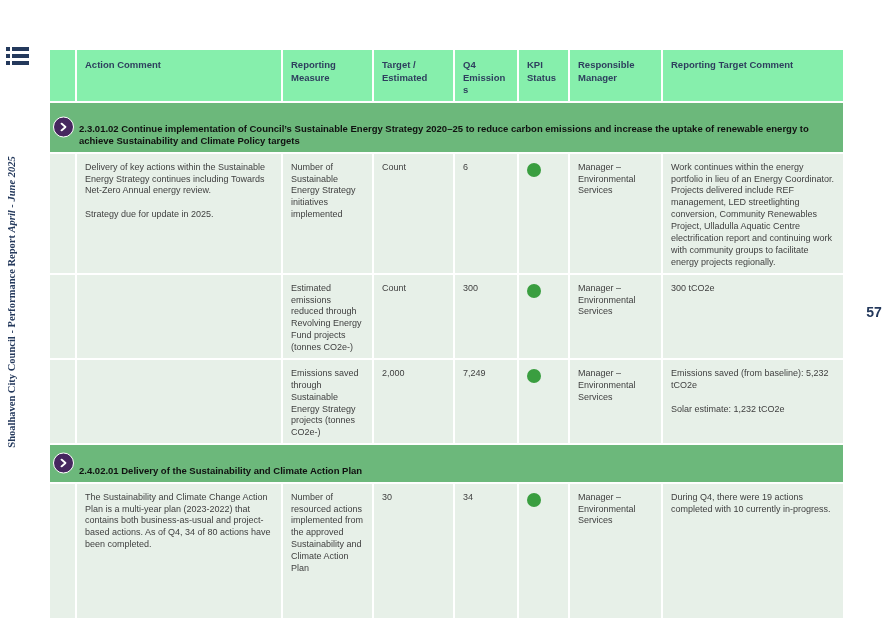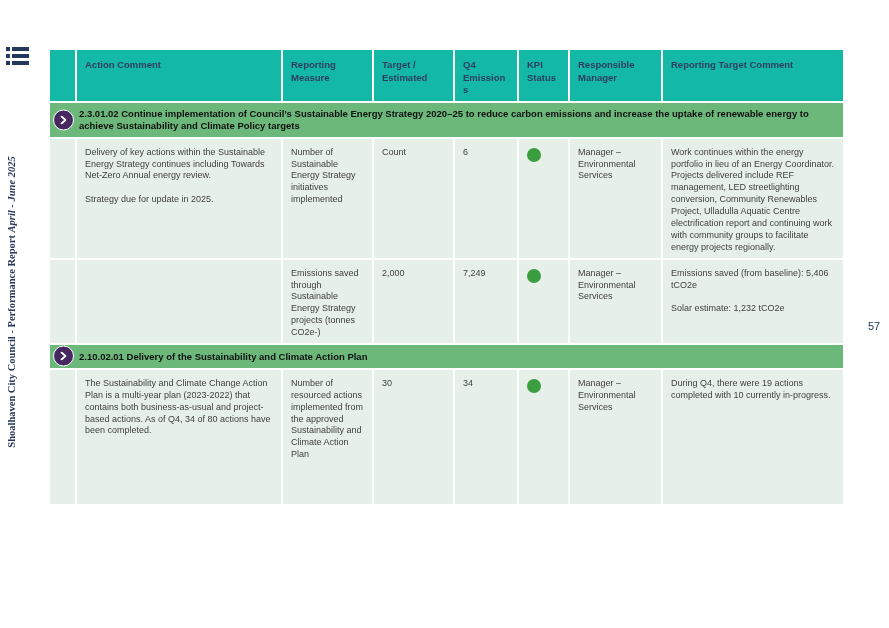--- a/index.html
+++ b/index.html
@@ -17,41 +17,41 @@
   .side-text {
     position: absolute; left: -151px; top: 294px; width: 330px; height: 16px;
     transform: rotate(-90deg);
     font-family: "Liberation Serif", serif; font-weight: bold;
     font-size: 10.5px; color: #24395c; text-align: center; white-space: nowrap;
   }
   .side-text .period { font-style: italic; }
 
   
   .page-number {
-    position: absolute; left: 863px; top: 320px; width: 22px;
-    font-size: 11px; font-weight: normal; color: #24395c; text-align: center;
+    position: absolute; left: 863px; top: 304px; width: 22px;
+    font-size: 14px; font-weight: bold; color: #24395c; text-align: center;
   }
 
   
   table.report {
     position: absolute; left: 48px; top: 48px; width: 795px;
     border-collapse: collapse; table-layout: fixed;
   }
   table.report td, table.report th {
     border: 2px solid #ffffff; vertical-align: top; text-align: left;
     font-size: 9px; line-height: 1.32; color: #3f3f3f;
     padding: 8px 8px 4px 8px; word-wrap: break-word;
   }
   table.report thead th {
-    background: #14b8a6; color: #2e3f5e; font-weight: bold; font-size: 9.5px;
+    background: #86efac; color: #2e3f5e; font-weight: bold; font-size: 9.5px;
     height: 40px; padding-top: 9px;
   }
   tr.section td {
     background: #6cb87b; color: #101010; font-weight: bold; font-size: 9.5px;
-    position: relative; padding: 5px 8px 4px 29px; vertical-align: middle;
+    position: relative; padding: 20px 8px 4px 29px; vertical-align: middle;
   }
   .chev {
     position: absolute; left: 3px; top: 50%; transform: translateY(-50%);
     width: 21px; height: 21px; border-radius: 50%;
     background: #46275f; border: 1.5px solid #ffffff;
     display: flex; align-items: center; justify-content: center; cursor: pointer;
   }
   .chev svg { display: block; }
   tr.datarow td { background: #e7f0e8; white-space: pre-line; }
   tr.r1 { height: 121px; margin-top: 39px; } tr.r2 { height: 75px; } tr.r3 { height: 80px; }
@@ -128,42 +128,52 @@
 
 Strategy due for update in 2025.</td>
       <td>Number of Sustainable Energy Strategy initiatives implemented</td>
       <td>Count</td>
       <td>6</td>
       <td class="dot-cell"><span class="kpi-dot"></span></td>
       <td>Manager – Environmental Services</td>
       <td>Work continues within the energy portfolio in lieu of an Energy Coordinator. Projects delivered include REF management, LED streetlighting conversion, Community Renewables Project, Ulladulla Aquatic Centre electrification report and continuing work with community groups to facilitate energy projects regionally.</td>
     </tr>
 
+    <tr class="datarow r2">
+      <td></td>
+      <td></td>
+      <td>Estimated emissions reduced through Revolving Energy Fund projects (tonnes CO2e-)</td>
+      <td>Count</td>
+      <td>300</td>
+      <td class="dot-cell"><span class="kpi-dot"></span></td>
+      <td>Manager – Environmental Services</td>
+      <td>300 tCO2e</td>
+    </tr>
 
     <tr class="datarow r3">
       <td></td>
       <td></td>
       <td>Emissions saved through Sustainable Energy Strategy projects (tonnes CO2e-)</td>
       <td>2,000</td>
       <td>7,249</td>
       <td class="dot-cell"><span class="kpi-dot"></span></td>
       <td>Manager – Environmental Services</td>
-      <td>Emissions saved (from baseline): 5,406 tCO2e
+      <td>Emissions saved (from baseline): 5,232 tCO2e
 
 Solar estimate: 1,232 tCO2e</td>
     </tr>
 
     <tr class="section s2">
       <td colspan="8">
         <span class="chev">
           <svg width="9" height="9" viewBox="0 0 9 9">
               <polyline points="2.5,1 6.5,4.5 2.5,8" fill="none" stroke="#ffffff" stroke-width="1.8" stroke-linecap="round" stroke-linejoin="round"></polyline>
             </svg>
         </span>
-        <span>2.10.02.01 Delivery of the Sustainability and Climate Action Plan</span>
+        <span>2.4.02.01 Delivery of the Sustainability and Climate Action Plan</span>
       </td>
     </tr>
 
     <tr class="datarow r4">
       <td></td>
       <td>The Sustainability and Climate Change Action Plan is a multi-year plan (2023-2022) that contains both business-as-usual and project-based actions. As of Q4, 34 of 80 actions have been completed.</td>
       <td>Number of resourced actions implemented from the approved Sustainability and Climate Action Plan</td>
       <td>30</td>
       <td>34</td>
       <td class="dot-cell"><span class="kpi-dot"></span></td>

